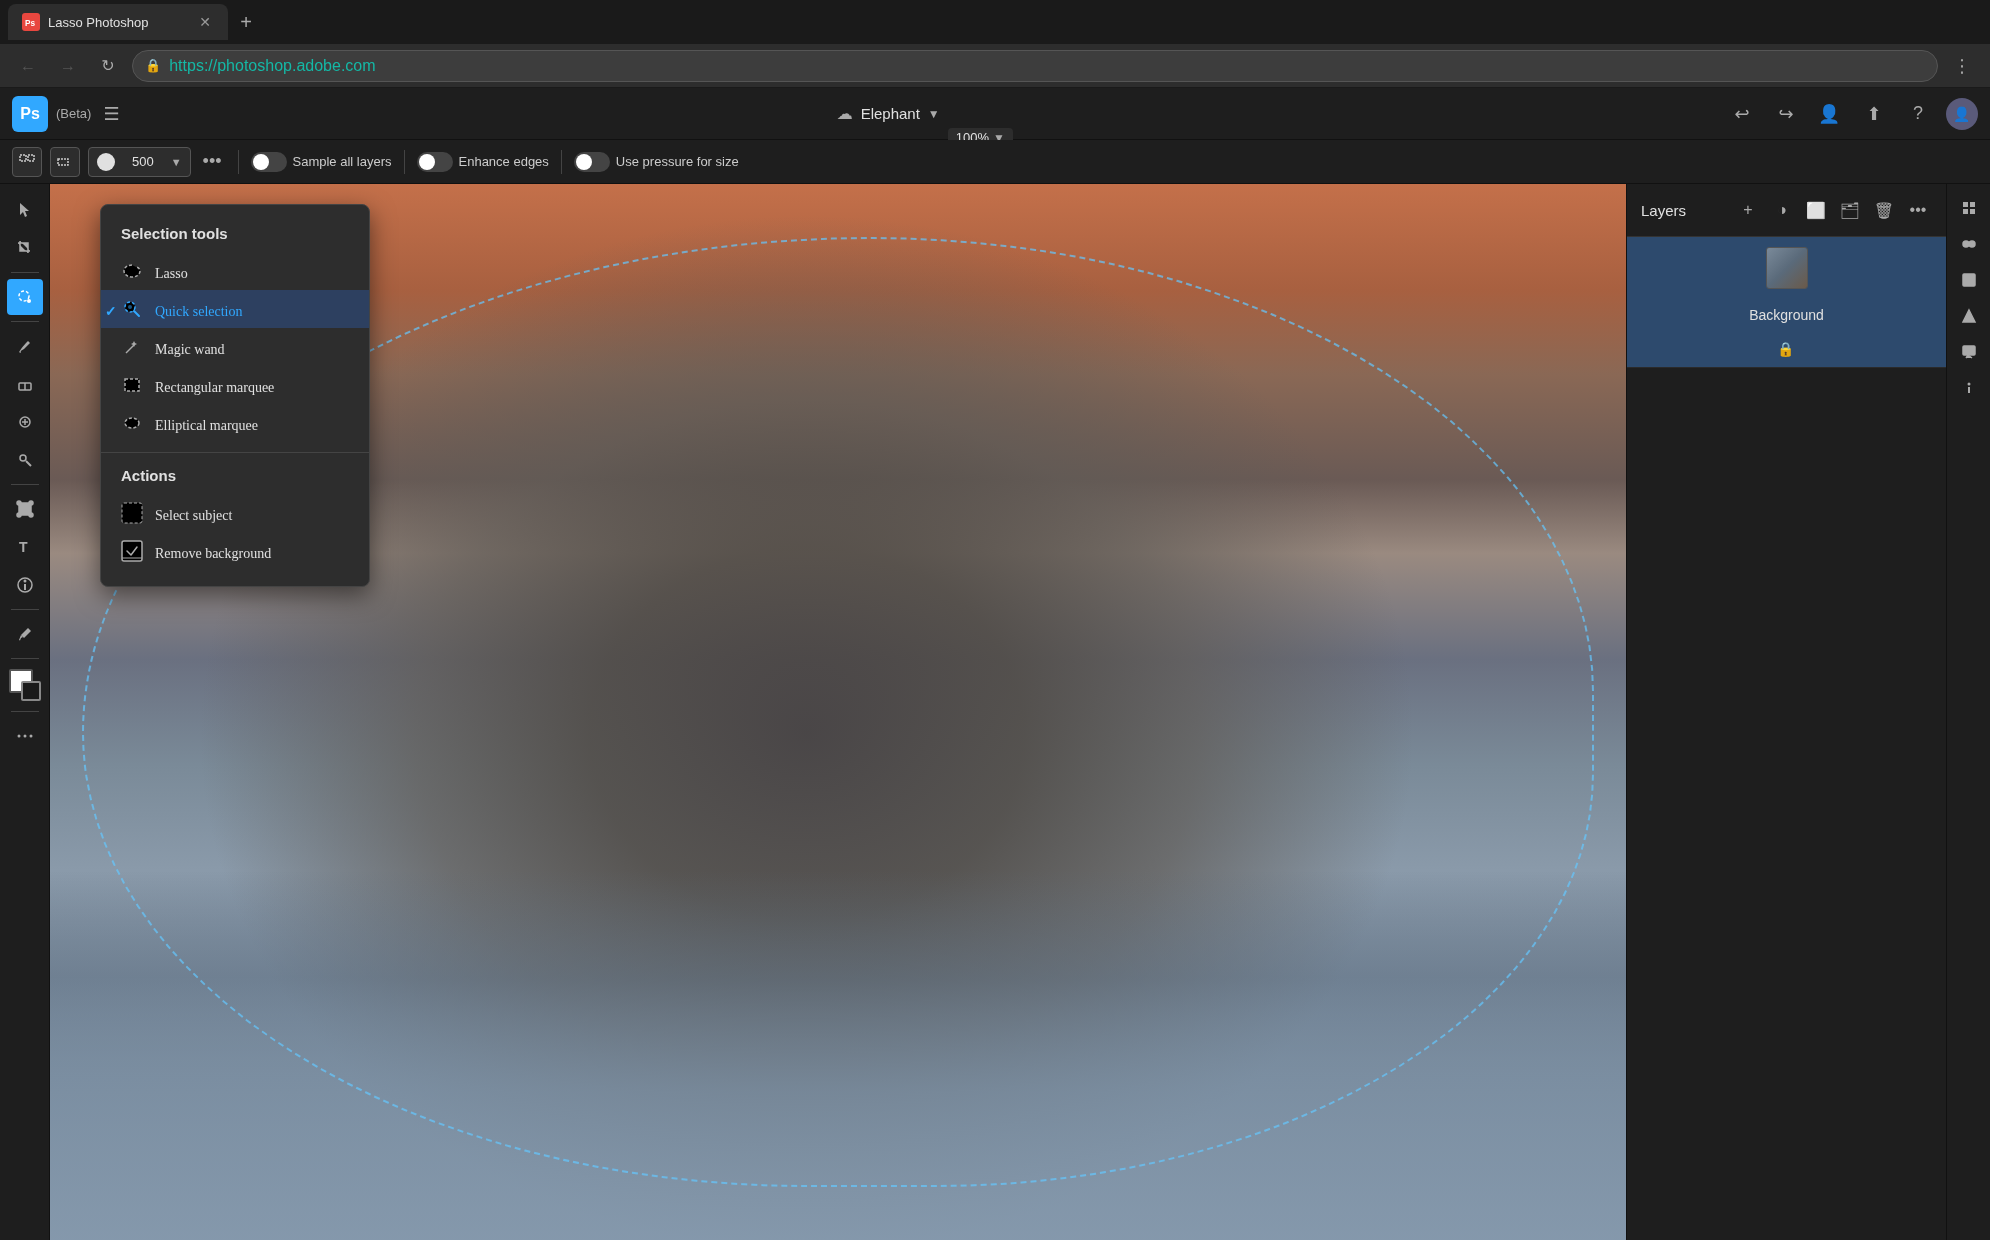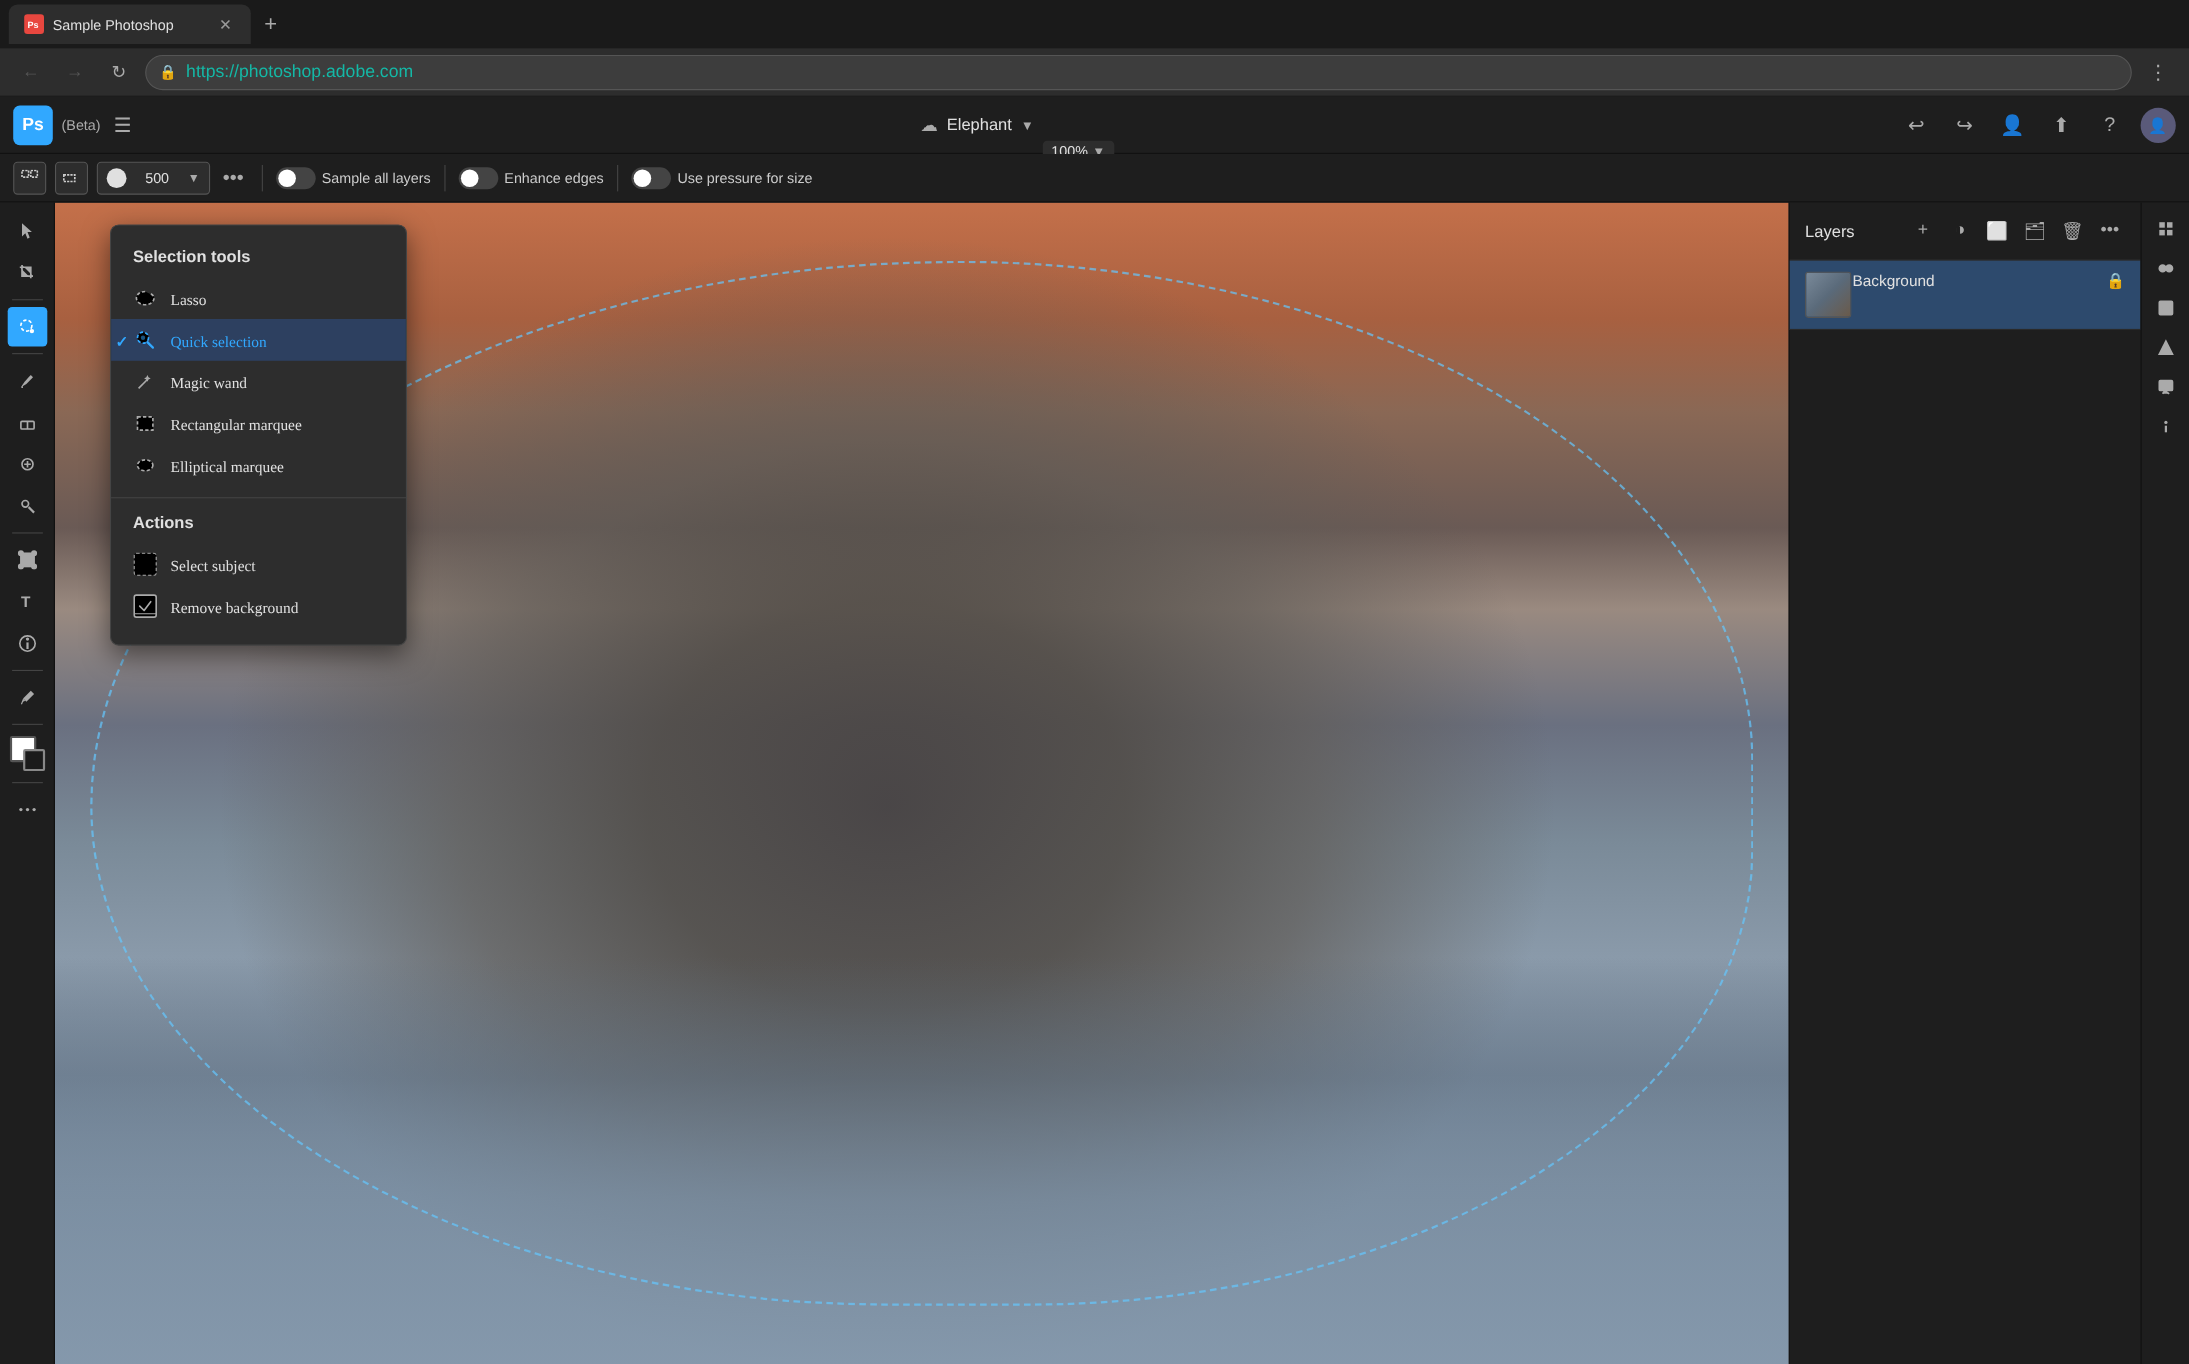--- a/index.html
+++ b/index.html
@@ -81,21 +81,21 @@
     .menu-checkmark { position: absolute; left: 4px; color: #31a8ff; font-size: 14px; font-weight: bold; }
     .menu-divider { height: 1px; background: #444; margin: 10px 0; }
     .menu-actions-title { color: #e0e0e0; font-size: 15px; font-weight: 600; padding: 4px 20px 10px 20px; }
 
     
     .layers-panel { width: 320px; background: #1e1e1e; border-left: 1px solid #111; display: flex; flex-direction: column; }
     .layers-header { display: flex; align-items: center; justify-content: space-between; padding: 12px 14px; border-bottom: 1px solid #333; }
     .layers-title { color: #e0e0e0; font-size: 15px; font-weight: 400; }
     .layers-toolbar { display: flex; align-items: center; gap: 6px; }
     .layer-tool-btn { color: #aaa; font-size: 16px; width: 28px; height: 28px; display: flex; align-items: center; justify-content: center; border-radius: 4px; cursor: pointer; }
-    .layer-row { display: flex; gap: 1px; padding: 10px 14px; cursor: pointer; border-bottom: 1px solid #2a2a2a; }
+    .layer-row { display: flex; align-items: center; gap: 18px; padding: 10px 14px; cursor: pointer; border-bottom: 1px solid #2a2a2a; flex-direction: column; }
     .layer-row.selected { background: #2d4a6d; }
     .layer-thumb { width: 42px; height: 42px; border-radius: 3px; background: #3a3a3a; border: 1px solid #555; overflow: hidden; flex-shrink: 0; }
     .layer-thumb-img { width: 100%; height: 100%; background: linear-gradient(135deg, #7a8a9a 0%, #5a6a7a 50%, #6a5a4a 100%); }
     .layer-name { color: #e0e0e0; font-size: 14px; flex: 1; }
     .layer-lock { color: #aaa; font-size: 14px; }
 
     
     .right-sidebar { width: 44px; background: #1e1e1e; border-left: 1px solid #111; display: flex; flex-direction: column; align-items: center; padding: 8px 0; gap: 4px; }
     .right-tool { width: 32px; height: 32px; display: flex; align-items: center; justify-content: center; border-radius: 4px; cursor: pointer; color: #aaa; font-size: 16px; }
 
@@ -107,21 +107,21 @@
 
 <div>
 
   <div class="browser-tabs">
     <div class="browser-tab">
       <div class="browser-tab-icon">
         <svg viewBox="0 0 16 16" width="12" height="12">
             <text y="13" font-size="11" fill="white" font-weight="bold">Ps</text>
           </svg>
       </div>
-      <span class="browser-tab-title">Sample Photoshop</span>
+      <span class="browser-tab-title">Lasso Photoshop</span>
       <span class="browser-tab-close">✕</span>
     </div>
     <div class="browser-tab-new">+</div>
   </div>
 
   <div class="browser-nav">
     <button class="nav-btn disabled">←</button>
     <button class="nav-btn disabled">→</button>
     <button class="nav-btn">↻</button>
     <div class="address-bar">

